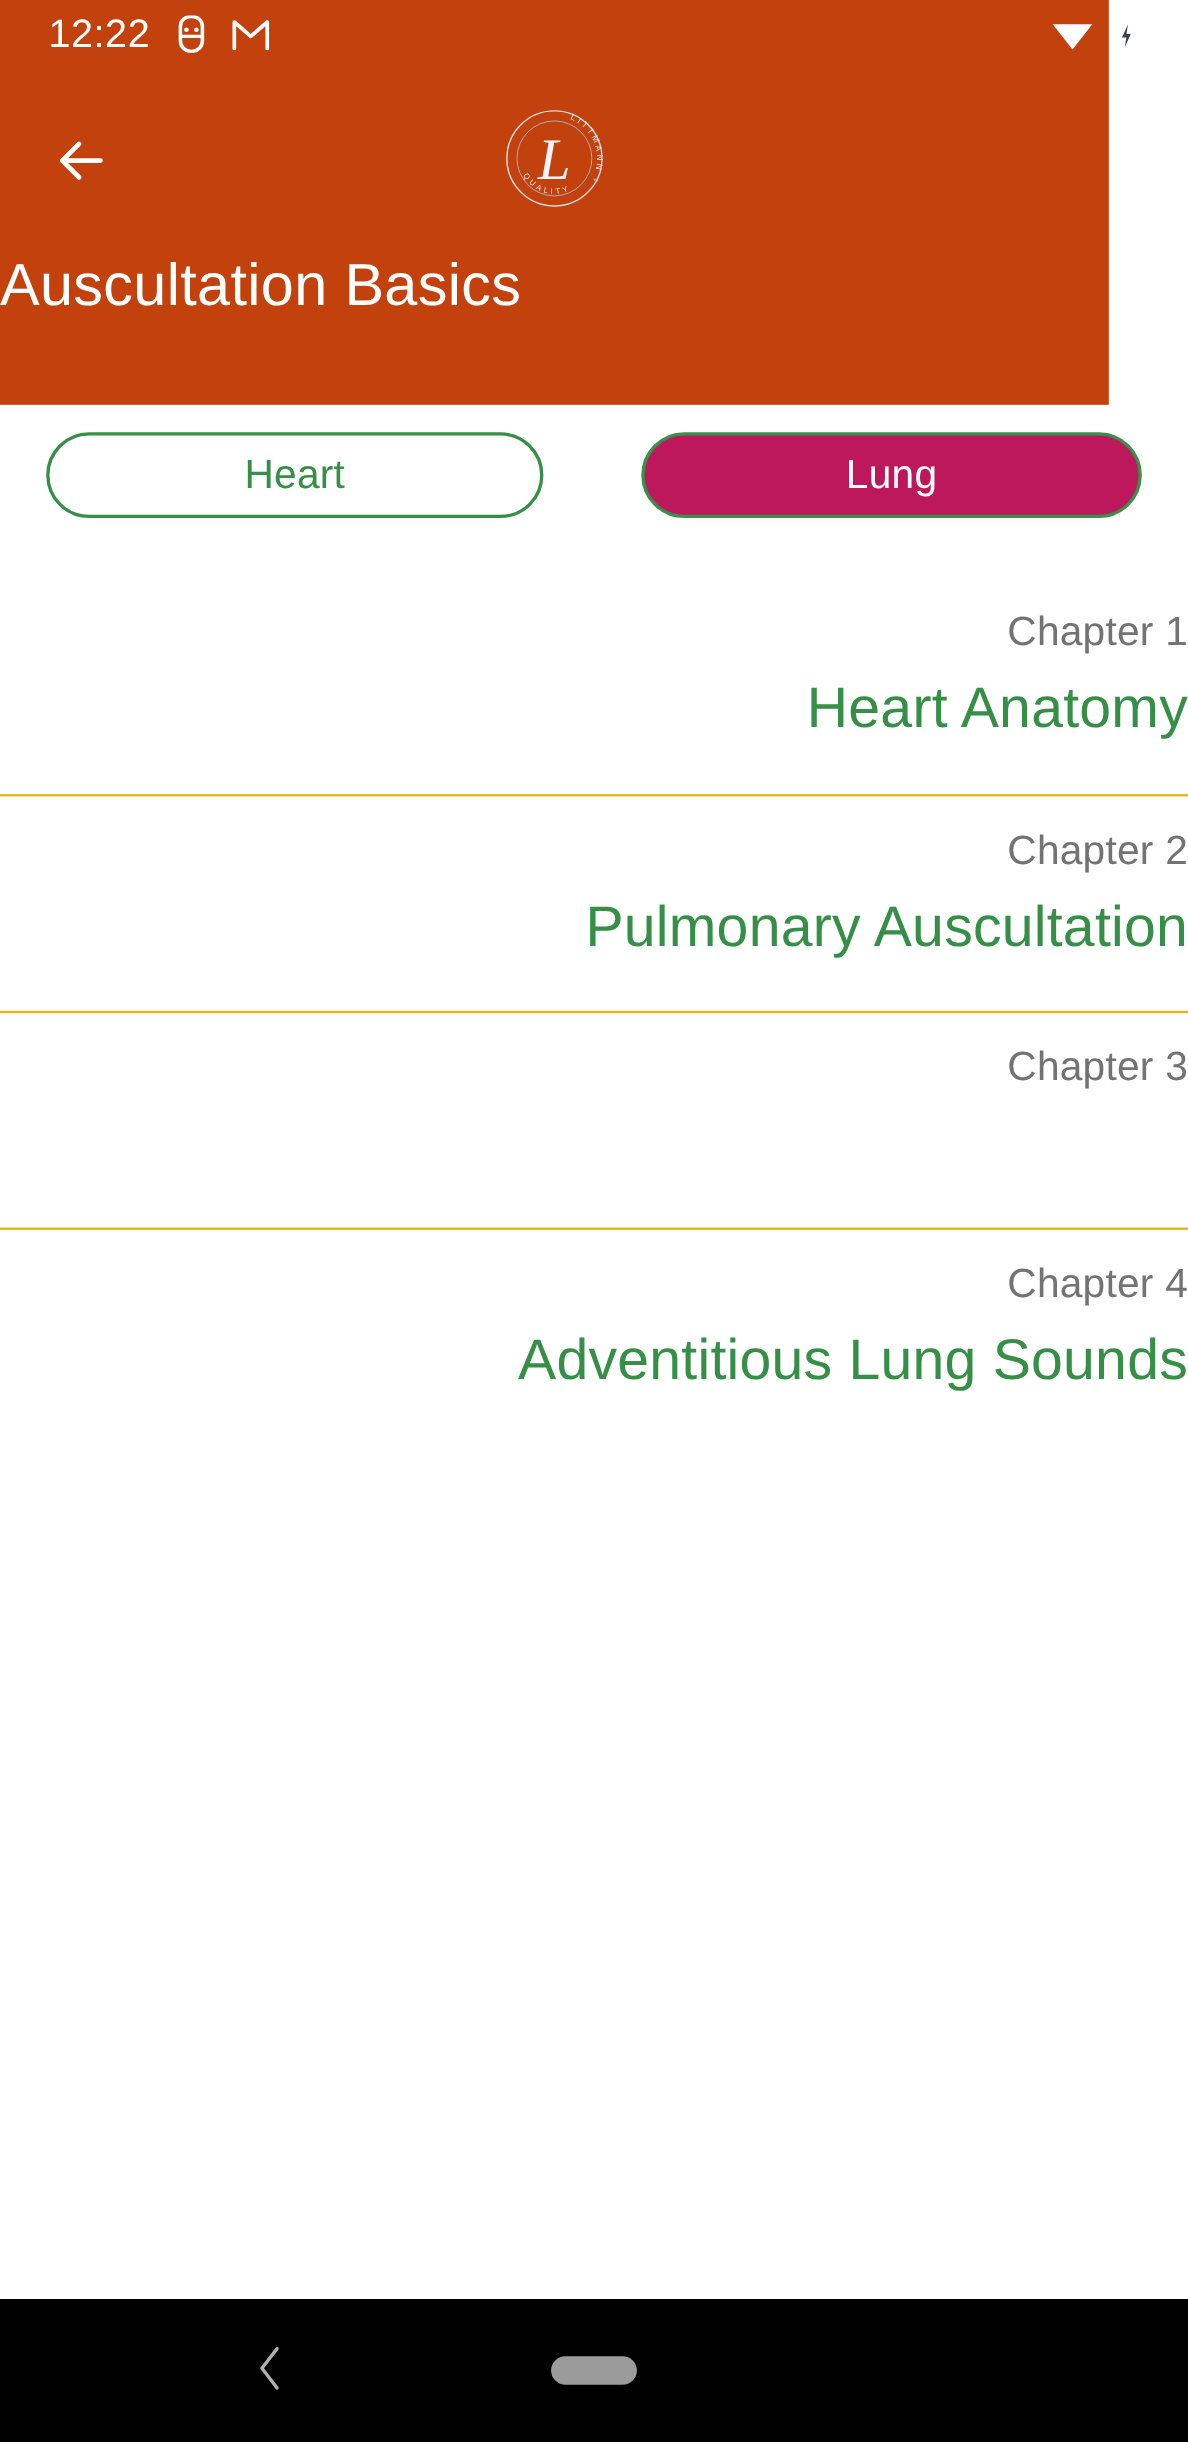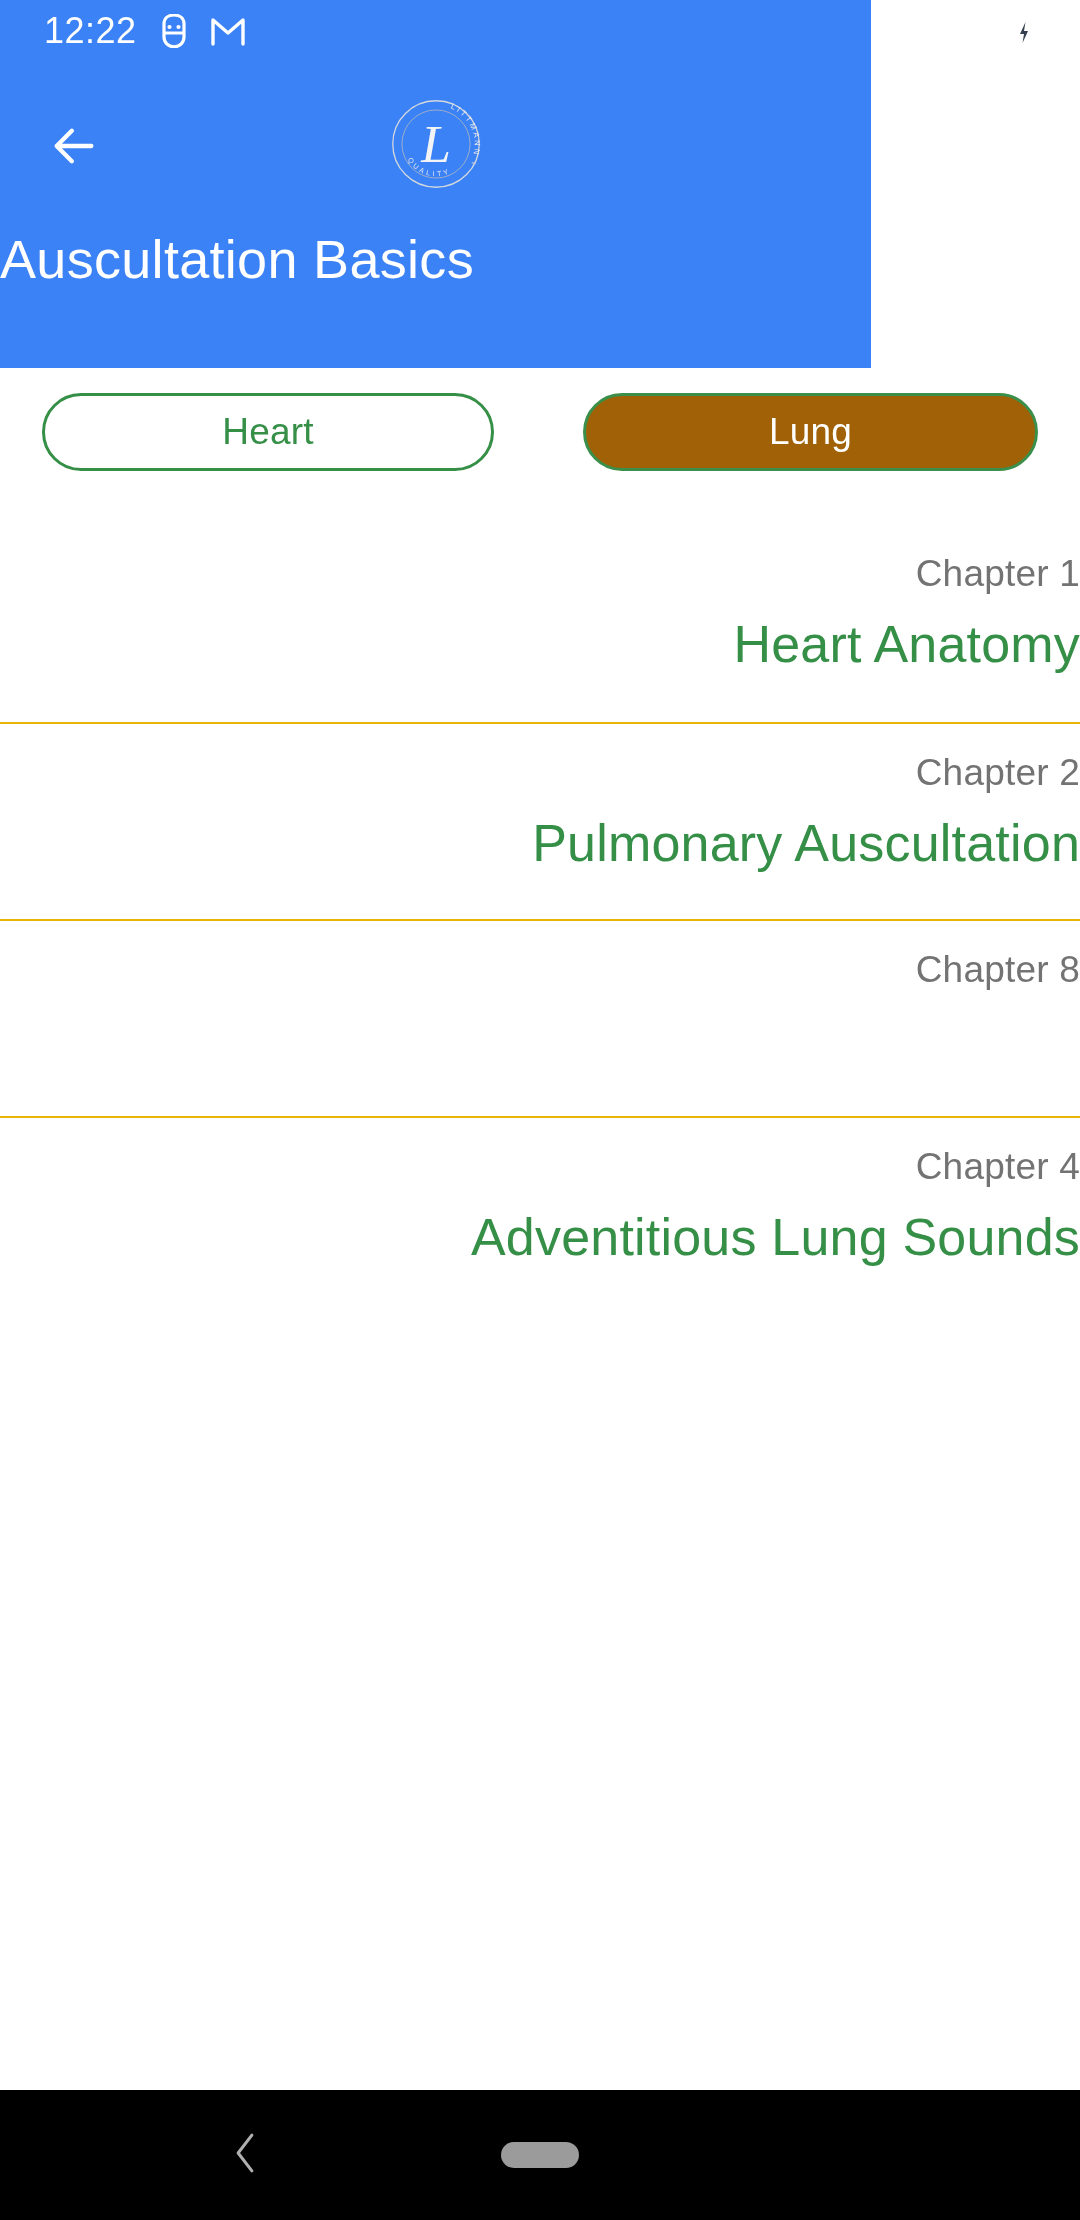--- a/index.html
+++ b/index.html
@@ -6,22 +6,22 @@
   html, body { width:1080px; height:2220px; }
   body {
     font-family: "Liberation Sans", sans-serif;
     background:#ffffff;
     -webkit-font-smoothing: antialiased;
   }
   .screen { position:relative; width:1080px; height:2220px; overflow:hidden; background:#fff; }
 
   
   .header {
-    position:absolute; top:0; left:0; width:871px; height:368px;
-    background:#3b82f6;
+    position:absolute; top:0; left:0; width:1008px; height:368px;
+    background:#c2410c;
   }
   .statusbar {
     position:absolute; top:0; left:0; width:1080px; height:62px;
     display:flex; align-items:center;
   }
   .sb-left { display:flex; align-items:center; gap:22px; margin-left:44px; }
   .sb-clock { color:#ffffff; font-size:36px; letter-spacing:0.5px; }
   .sb-right { position:absolute; right:44px; display:flex; align-items:center; gap:18px; }
 
   .icon-app { width:30px; height:34px; display:block; }
@@ -55,21 +55,21 @@
     position:absolute; top:0; height:78px; border-radius:39px;
     display:flex; align-items:center; justify-content:center;
     font-size:37px; letter-spacing:0.2px;
   }
   .seg-heart {
     left:42px; width:452px;
     background:#ffffff; border:3px solid #358f47; color:#358f47;
   }
   .seg-lung {
     left:583px; width:455px;
-    background:#a16207; border:3px solid #3a8f4b; color:#ffffff;
+    background:#be185d; border:3px solid #3a8f4b; color:#ffffff;
   }
 
   
   .chapters { position:absolute; top:525px; left:0; width:1080px; }
   .chapter {
     position:relative; width:1080px; height:197px;
     padding-left:42px; padding-top:20px;text-align:right;
   }
   .chapter + .chapter { border-top:2px solid #eab308; }
   .ch-label {
@@ -177,21 +177,21 @@
       <div class="ch-label">Chapter 1</div>
       <div class="ch-title">Heart Anatomy</div>
     </div>
 
     <div class="chapter">
       <div class="ch-label">Chapter 2</div>
       <div class="ch-title">Pulmonary Auscultation</div>
     </div>
 
     <div class="chapter">
-      <div class="ch-label">Chapter 8</div>
+      <div class="ch-label">Chapter 3</div>
     </div>
 
     <div class="chapter">
       <div class="ch-label">Chapter 4</div>
       <div class="ch-title">Adventitious Lung Sounds</div>
     </div>
 
   </div>
 
   <div class="navbar">

